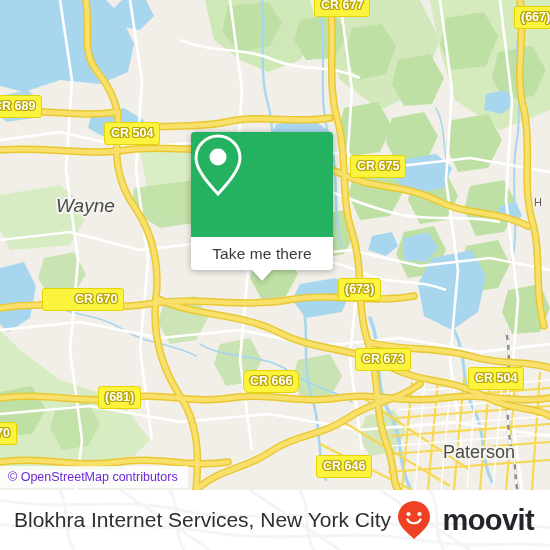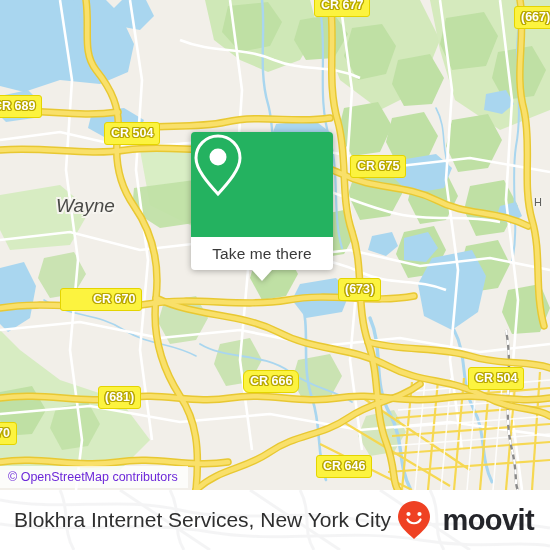--- a/index.html
+++ b/index.html
@@ -267,32 +267,34 @@
           <path d="M156 298 C198 318 238 312 278 332 C316 352 350 346 388 366 C422 384 450 378 484 396 C514 412 534 406 550 416"></path>
           <path d="M242 148 C278 164 308 158 342 174 C374 190 404 184 436 200 C466 216 496 210 528 226"></path>
           <path d="M368 342 C404 352 436 346 470 356 C502 366 528 360 550 368"></path>
           <path d="M196 490 C220 468 244 470 270 452 C296 434 322 436 348 418 C374 400 396 402 420 384"></path>
           <path d="M0 462 C40 456 76 468 118 462 C156 456 190 468 228 462"></path>
         </g>
       </g>
     </svg>
 
     <div class="city-label" style="left:56px;top:195px;font-size:19px;font-style:italic;">Wayne</div>
+    <div class="city-label" style="left:443px;top:442px;font-size:18px;">Paterson</div>
     <div class="hamlet-label" style="left:534px;top:196px;">H</div>
 
     <div class="shield" style="left:-14px;top:95px;">CR 689</div>
     <div class="shield" style="left:104px;top:122px;">CR 504</div>
     <div class="shield" style="left:314px;top:-6px;">CR 677</div>
     <div class="shield" style="left:514px;top:6px;">(667)</div>
     <div class="shield" style="left:350px;top:155px;">CR 675</div>
     <div class="shield" style="left:338px;top:278px;">(673)</div>
-    <div class="shield" style="left:60px;top:288px;padding-left:32px;">CR 670</div>
+    <div class="shield" style="left:42px;top:288px;padding-left:32px;">CR 670</div>
     <div class="shield" style="left:98px;top:386px;">(681)</div>
     <div class="shield" style="left:-18px;top:422px;">670</div>
     <div class="shield" style="left:243px;top:370px;border-radius:6px;">CR 666</div>
+    <div class="shield" style="left:355px;top:348px;">CR 673</div>
     <div class="shield" style="left:468px;top:367px;">CR 504</div>
     <div class="shield" style="left:316px;top:455px;">CR 646</div>
 
     <div id="popup">
       <div id="popup-green">
         <svg width="54" height="66" viewBox="0 0 54 66">
           <path d="M27 4 C14.8 4 5 13.8 5 26 C5 37 16 50 27 62 C38 50 49 37 49 26 C49 13.8 39.2 4 27 4 Z" fill="none" stroke="#ffffff" stroke-width="3"></path>
           <circle cx="27" cy="25" r="8.5" fill="#ffffff"></circle>
         </svg>
       </div>

